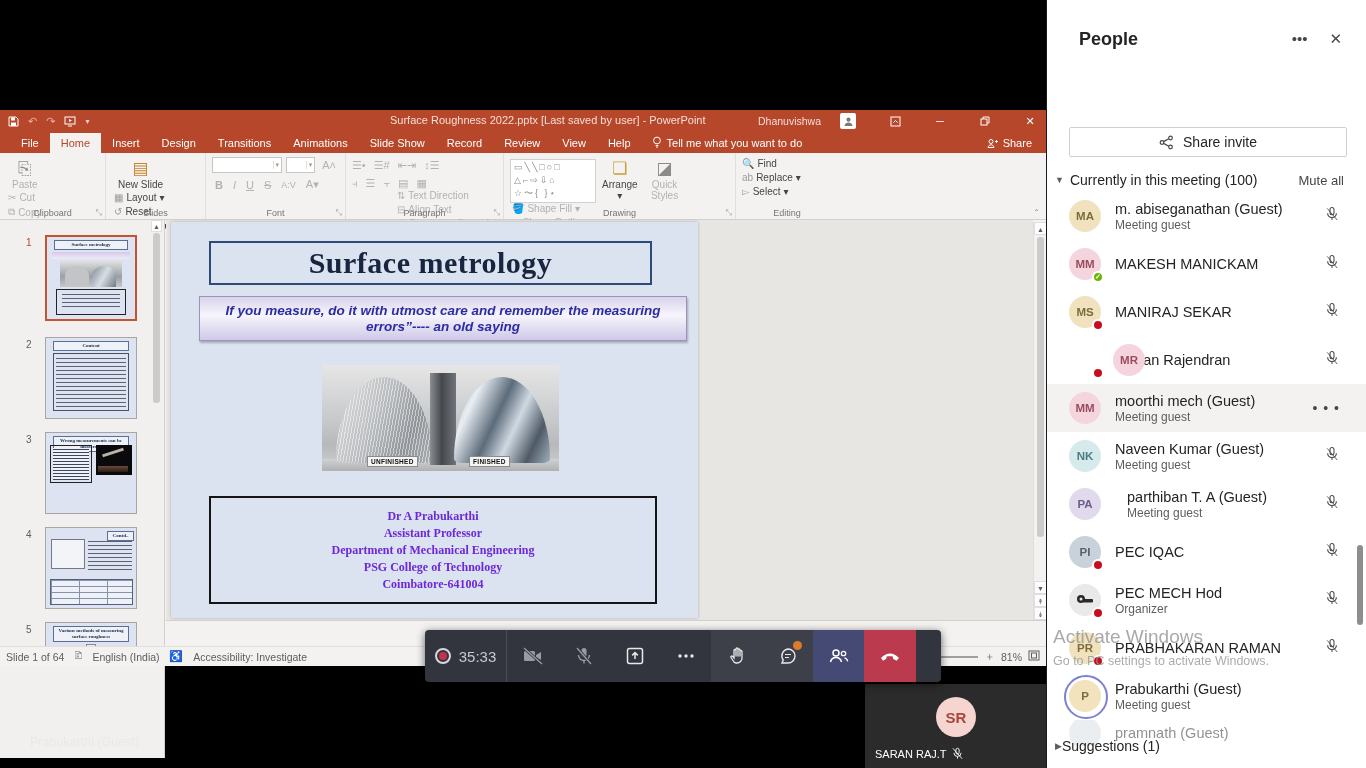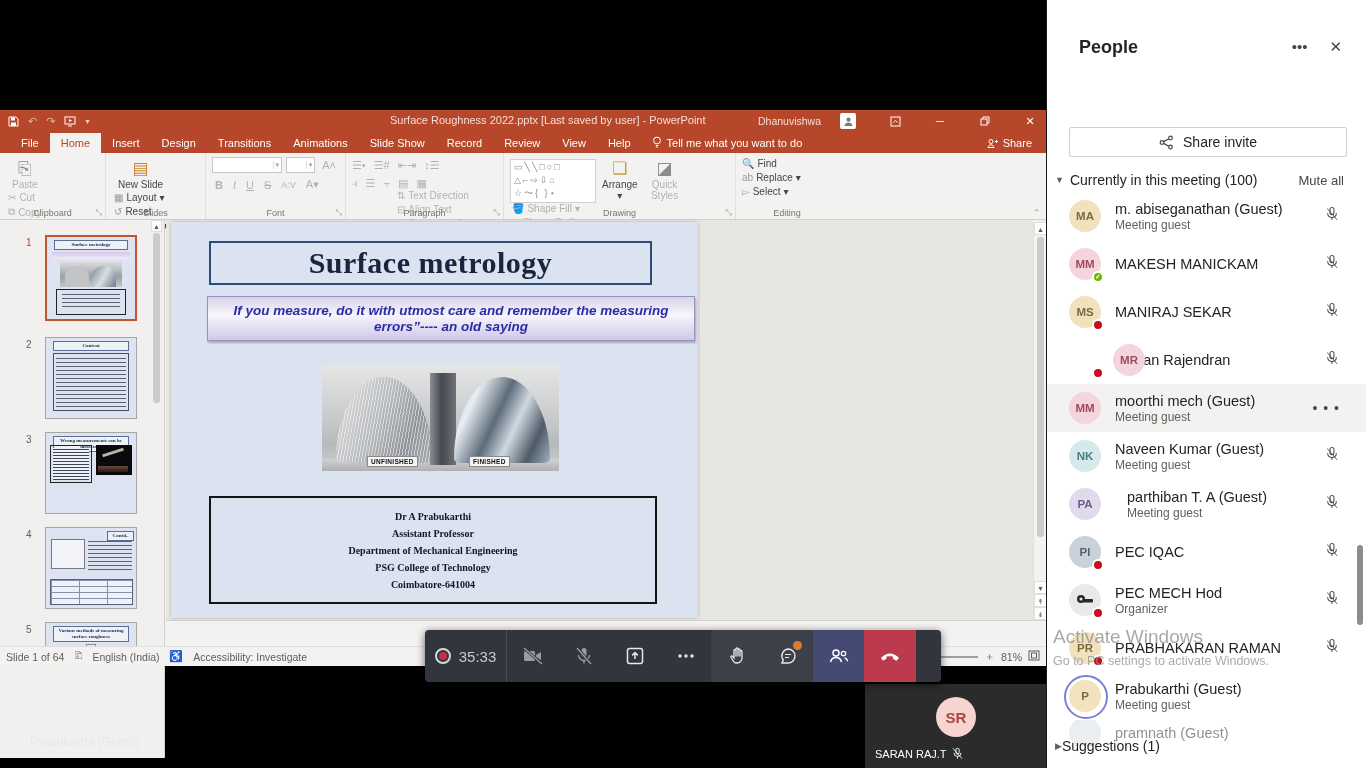--- a/index.html
+++ b/index.html
@@ -64,33 +64,33 @@
      repeating-linear-gradient(180deg,#8893ab 0,#8893ab 1px,transparent 1px,transparent 6px), #eef1f8; }
   #thumb-scroll { position:absolute; right:2px; top:0; width:11px; height:100%; background:#f1f0ef; }
   #thumb-scroll .sarr { width:11px; height:12px; font-size:7px; color:#605e5c; text-align:center; line-height:12px; background:#fdfdfd; border:1px solid #e1dfdd; }
   #thumb-scroll .sthumb { position:absolute; top:13px; left:2px; width:7px; height:170px; background:#cdcbc9; border-radius:3px; }
 
   
   #canvas { position:absolute; left:166px; top:110px; width:867px; height:400px; background:#e8e6e3; }
   #slide { position:absolute; left:171px; top:112px; width:527px; height:396px; background:#dbe2f0; box-shadow:0 0 3px rgba(0,0,0,.25); }
   #slide-title-box { position:absolute; left:38px; top:19px; width:443px; height:44px; border:2px solid #2e4a77; display:flex; align-items:center; justify-content:center; }
   #slide-title-box span { font-family:"Liberation Serif", serif; font-weight:bold; font-size:30px; color:#17253f; letter-spacing:.5px; }
-  #quote-box { position:absolute; left:36px; top:74px; width:488px; height:45px; border:1px solid #9a93bb; background:linear-gradient(180deg,#d8d3ea 0%,#f7f5fc 42%,#cfc9e8 100%); box-shadow:1px 2px 2px rgba(0,0,0,.25); display:flex; align-items:center; justify-content:center; }
+  #quote-box { position:absolute; left:28px; top:74px; width:488px; height:45px; border:1px solid #9a93bb; background:linear-gradient(180deg,#d8d3ea 0%,#f7f5fc 42%,#cfc9e8 100%); box-shadow:1px 2px 2px rgba(0,0,0,.25); display:flex; align-items:center; justify-content:center; }
   #quote-box span { font-style:italic; font-weight:bold; font-size:13.5px; color:#2b2ba3; text-align:center; line-height:16px; padding:0 6px; }
   #dome-img { position:absolute; left:151px; top:143px; width:237px; height:106px; background:linear-gradient(180deg,#e6e6e6 0%,#c5c7c9 55%,#b6b8ba 75%,#d2d2d2 100%); overflow:hidden; }
   .dome { position:absolute; bottom:8px; width:96px; height:86px; border-radius:50% 50% 8% 8% / 95% 95% 5% 5%; }
   #dome-left { left:14px; background:
       repeating-linear-gradient(100deg, rgba(255,255,255,.5) 0 1px, rgba(0,0,0,0) 1px 3px),
       linear-gradient(115deg,#d9d9d9 10%,#b9bcbf 45%,#8f9499 75%,#a9adb1 100%); }
   #dome-seam { position:absolute; left:108px; bottom:6px; width:26px; height:92px; background:linear-gradient(90deg,#7e8setup287 0,#5d6167 30%,#3f4247 50%,#6a6e74 100%); background:linear-gradient(90deg,#868a90,#46494e 45%,#6d7artifact177); background:linear-gradient(90deg,#8a8e94,#45484d 45%,#70747a); }
   #dome-right { left:132px; background:linear-gradient(115deg,#9fb3c4 0%,#e8eef3 22%,#5c6b7a 45%,#cfd9e2 62%,#4e5a66 82%,#9fb0bf 100%); }
   #dome-img .floor { position:absolute; bottom:0; width:100%; height:12px; background:linear-gradient(180deg,#cfd1d3,#aeb0b2); }
   .dome-label { position:absolute; bottom:4px; background:#f5f5f5; border:1px solid #8a8a8a; color:#111; font-weight:bold; font-size:6.5px; padding:1px 3px; letter-spacing:.3px; }
   #author-box { position:absolute; left:38px; top:274px; width:448px; height:108px; border:2px solid #141414; display:flex; flex-direction:column; align-items:center; justify-content:center; gap:2px; }
-  #author-box div { font-family:"Liberation Serif", serif; font-weight:bold; font-size:10px; color:#0f172a; line-height:15px; }
+  #author-box div { font-family:"Liberation Serif", serif; font-weight:bold; font-size:12px; color:#6d28d9; line-height:15px; }
 
   
   #slide-scroll { position:absolute; left:1033px; top:112px; width:13px; height:398px; background:#f3f2f1; border-left:1px solid #e1dfdd; font-size:7px; color:#605e5c; text-align:center; }
   #slide-scroll .btn { width:13px; height:13px; line-height:13px; background:#fdfdfd; border:1px solid #e1dfdd; }
   #slide-scroll .sthumb { position:absolute; left:3px; top:15px; width:7px; height:300px; background:#cdcbc9; border-radius:3px; }
   #slide-scroll .bottom { position:absolute; bottom:0; left:0; }
 
   
   #notes { position:absolute; left:166px; top:510px; width:880px; height:26px; background:#f3f2f1; border-top:1px solid #d2d0ce; }
   #notes span { position:absolute; left:345px; top:6px; font-size:13px; color:#767676; }
@@ -114,21 +114,21 @@
   .chat-wrap { position:relative; }
   .chat-dot { position:absolute; right:-4px; top:-5px; width:9px; height:9px; border-radius:50%; background:#d97c2b; }
 
   #presenter-label { position:absolute; left:30px; top:735px; color:#e8e8e8; font-size:12.5px; z-index:40; }
   #video-tile { position:absolute; left:865px; top:684px; width:181px; height:84px; background:#2b2b2b; z-index:40; }
   #video-tile .vavatar { position:absolute; left:71px; top:13px; width:40px; height:40px; border-radius:50%; background:#f6d4cf; color:#a8473d; font-size:15px; font-weight:bold; display:flex; align-items:center; justify-content:center; }
   #video-tile .vname { position:absolute; left:10px; bottom:8px; color:#fff; font-size:11px; display:flex; align-items:center; gap:4px; }
 
   
   #panel { position:absolute; left:1046px; top:0; width:320px; height:768px; background:#fff; border-left:1px solid #1a1a1a; }
-  #panel-header { position:absolute; left:0; top:32px; width:100%; height:30px; display:flex; align-items:center;gap:8px; }
+  #panel-header { position:absolute; left:0; top:24px; width:100%; height:30px; display:flex; align-items:center;gap:8px; }
   #panel-title { font-size:18px; font-weight:bold; color:#252423; margin-left:32px; }
   #panel-acts { margin-left:auto; margin-right:24px; display:flex; gap:22px; color:#484644; font-size:15px; }
   #invite-input { position:absolute; left:22px; top:90px; width:278px; height:29px; background:#f3f2f1; border:none; font-size:14px; color:#605e5c; padding:0 12px; font-family:"Liberation Sans",sans-serif; }
   #share-invite { position:absolute; left:22px; top:127px; width:278px; height:30px; background:#fff; border:1px solid #d2d0ce; border-radius:2px; display:flex; align-items:center; justify-content:center; gap:9px; font-size:14px; color:#252423; }
   #section-row { position:absolute; left:0; top:170px; width:100%; height:20px; display:flex; align-items:center; }
   #section-chevron { margin-left:8px; font-size:9px; color:#605e5c; }
   #section-label { margin-left:6px; font-size:14px; color:#252423; }
   #mute-all { margin-left:auto; margin-right:22px; font-size:13px; color:#484644; }
   #plist { position:absolute; left:0; top:192px; width:100%; }
   .prow-item { position:absolute; left:0; width:100%; height:48px; display:flex; align-items:center; }

